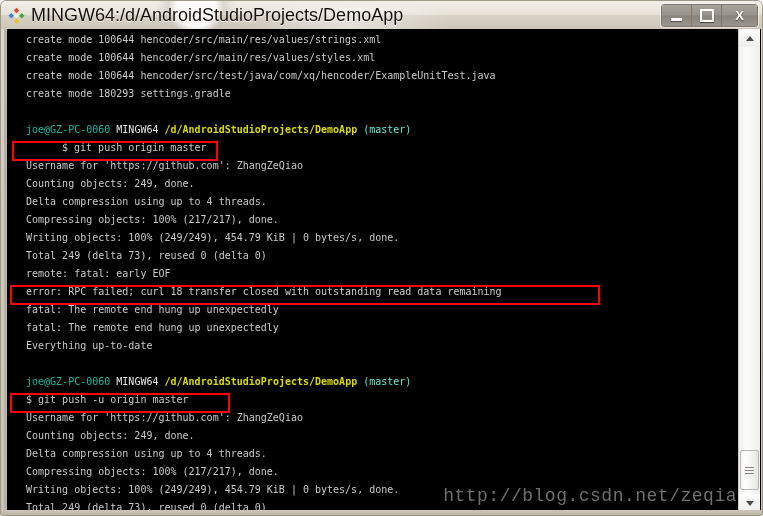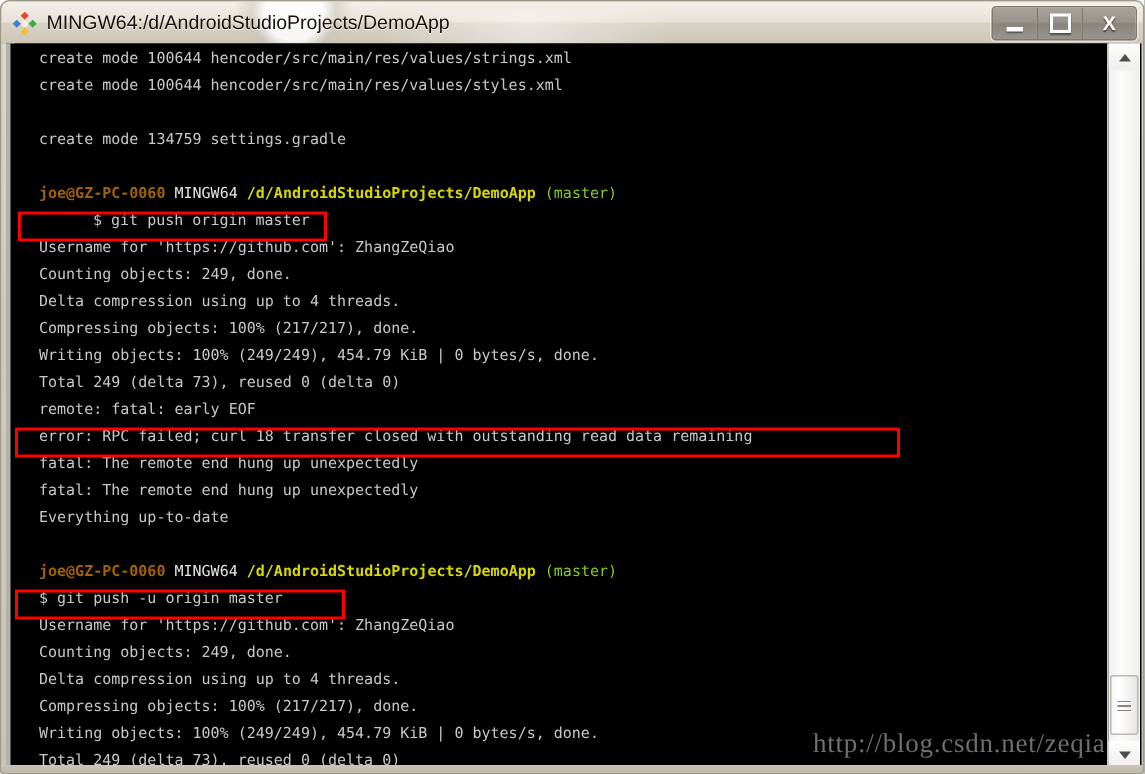--- a/index.html
+++ b/index.html
@@ -55,21 +55,21 @@
     position: absolute;
     left: 7px; top: 6px;
     width: 17px; height: 17px;
   }
   #title-text {
     position: absolute;
     left: 30px; top: 4px;
     height: 20px;
     line-height: 20px;
     font-family: "Liberation Sans", sans-serif;
-    font-size: 13px;
+    font-size: 18px;
     color: #15100c;
     white-space: nowrap;
     text-shadow: 0 1px 0 rgba(255,255,255,0.9);
   }
 
   
   #winbuttons {
     position: absolute;
     right: 6px; top: 3px;
     display: flex;
@@ -129,40 +129,40 @@
     position: absolute;
     left: 16px;
     height: 18px;
     line-height: 18px;
     font-family: "DejaVu Sans Mono", monospace;
     font-size: 10px;
     color: #c8c8c8;
     white-space: pre;
     letter-spacing: 0px;
   }
-  .c-green   { color: #a16207; font-weight: bold; }
+  .c-green   { color: #14b8a6; }
   .c-magenta { color: #e5e5e5; }
   .c-yellow  { color: #d8d800; font-weight: bold; }
-  .c-cyan    { color: #84cc16; }
+  .c-cyan    { color: #5eead4; }
   .c-white   { color: #cccccc; }
 
   
   .redbox {
     position: absolute;
     border: 2px solid #ff0000;
     box-sizing: border-box;
     pointer-events: none;
   }
 
   
   #watermark {
     position: absolute;
     right: 24px;
     bottom: 6px;
-    font-family: Liberation Serif, serif;
+    font-family: Liberation Mono, monospace;
     font-size: 18px;
     color: #6f6f6f;
     white-space: nowrap;
     letter-spacing: 0.5px;
   }
 
   
   #vscroll {
     position: absolute;
     right: 2px; top: 28px;
@@ -250,21 +250,22 @@
         <span class="glyph">X</span>
       </div>
     </div>
   </div>
 
   <div id="client">
     <div id="term">
 
       <div class="line" style="top:2px;">create mode 100644 hencoder/src/main/res/values/strings.xml</div>
       <div class="line" style="top:20px;">create mode 100644 hencoder/src/main/res/values/styles.xml</div>
-      <div class="line" style="top:56px;">create mode 134759 settings.gradle</div>
+      <div class="line" style="top:38px;">create mode 100644 hencoder/src/test/java/com/xq/hencoder/ExampleUnitTest.java</div>
+      <div class="line" style="top:56px;">create mode 180293 settings.gradle</div>
 
       <div class="line" style="top:92px;"><span class="c-green">joe@GZ-PC-0060</span><span class="c-white"> </span><span class="c-magenta">MINGW64</span><span class="c-white"> </span><span class="c-yellow">/d/AndroidStudioProjects/DemoApp</span><span class="c-white"> </span><span class="c-cyan">(master)</span></div>
 
       <div class="line" style="top:110px;margin-left:36px;">$ git push origin master</div>
 
       <div class="line" style="top:128px;">Username for 'https://github.com': ZhangZeQiao</div>
       <div class="line" style="top:146px;">Counting objects: 249, done.</div>
       <div class="line" style="top:164px;">Delta compression using up to 4 threads.</div>
       <div class="line" style="top:182px;">Compressing objects: 100% (217/217), done.</div>
       <div class="line" style="top:200px;">Writing objects: 100% (249/249), 454.79 KiB | 0 bytes/s, done.</div>

